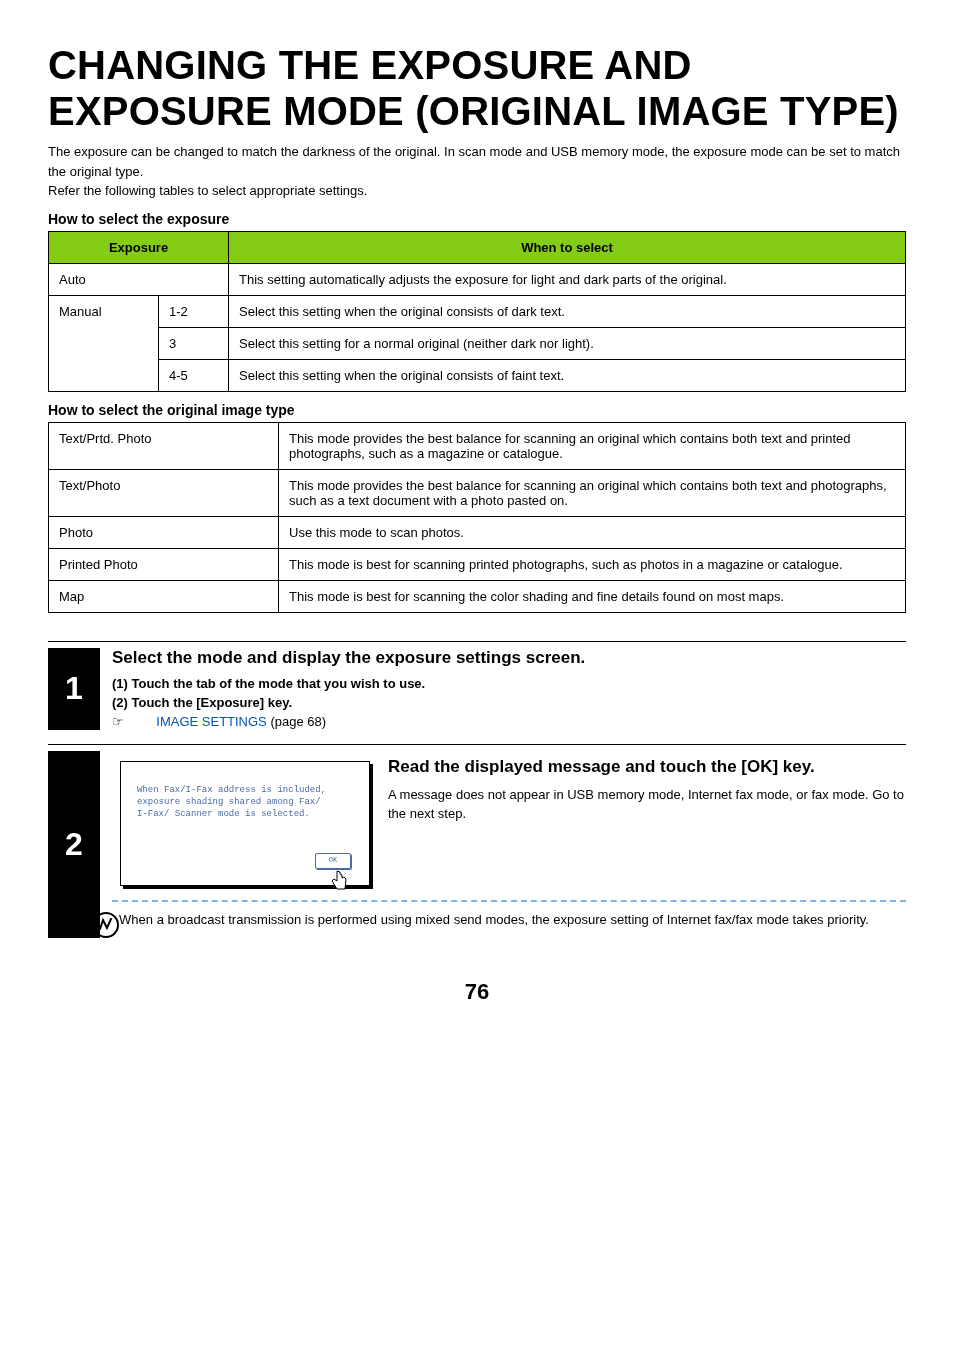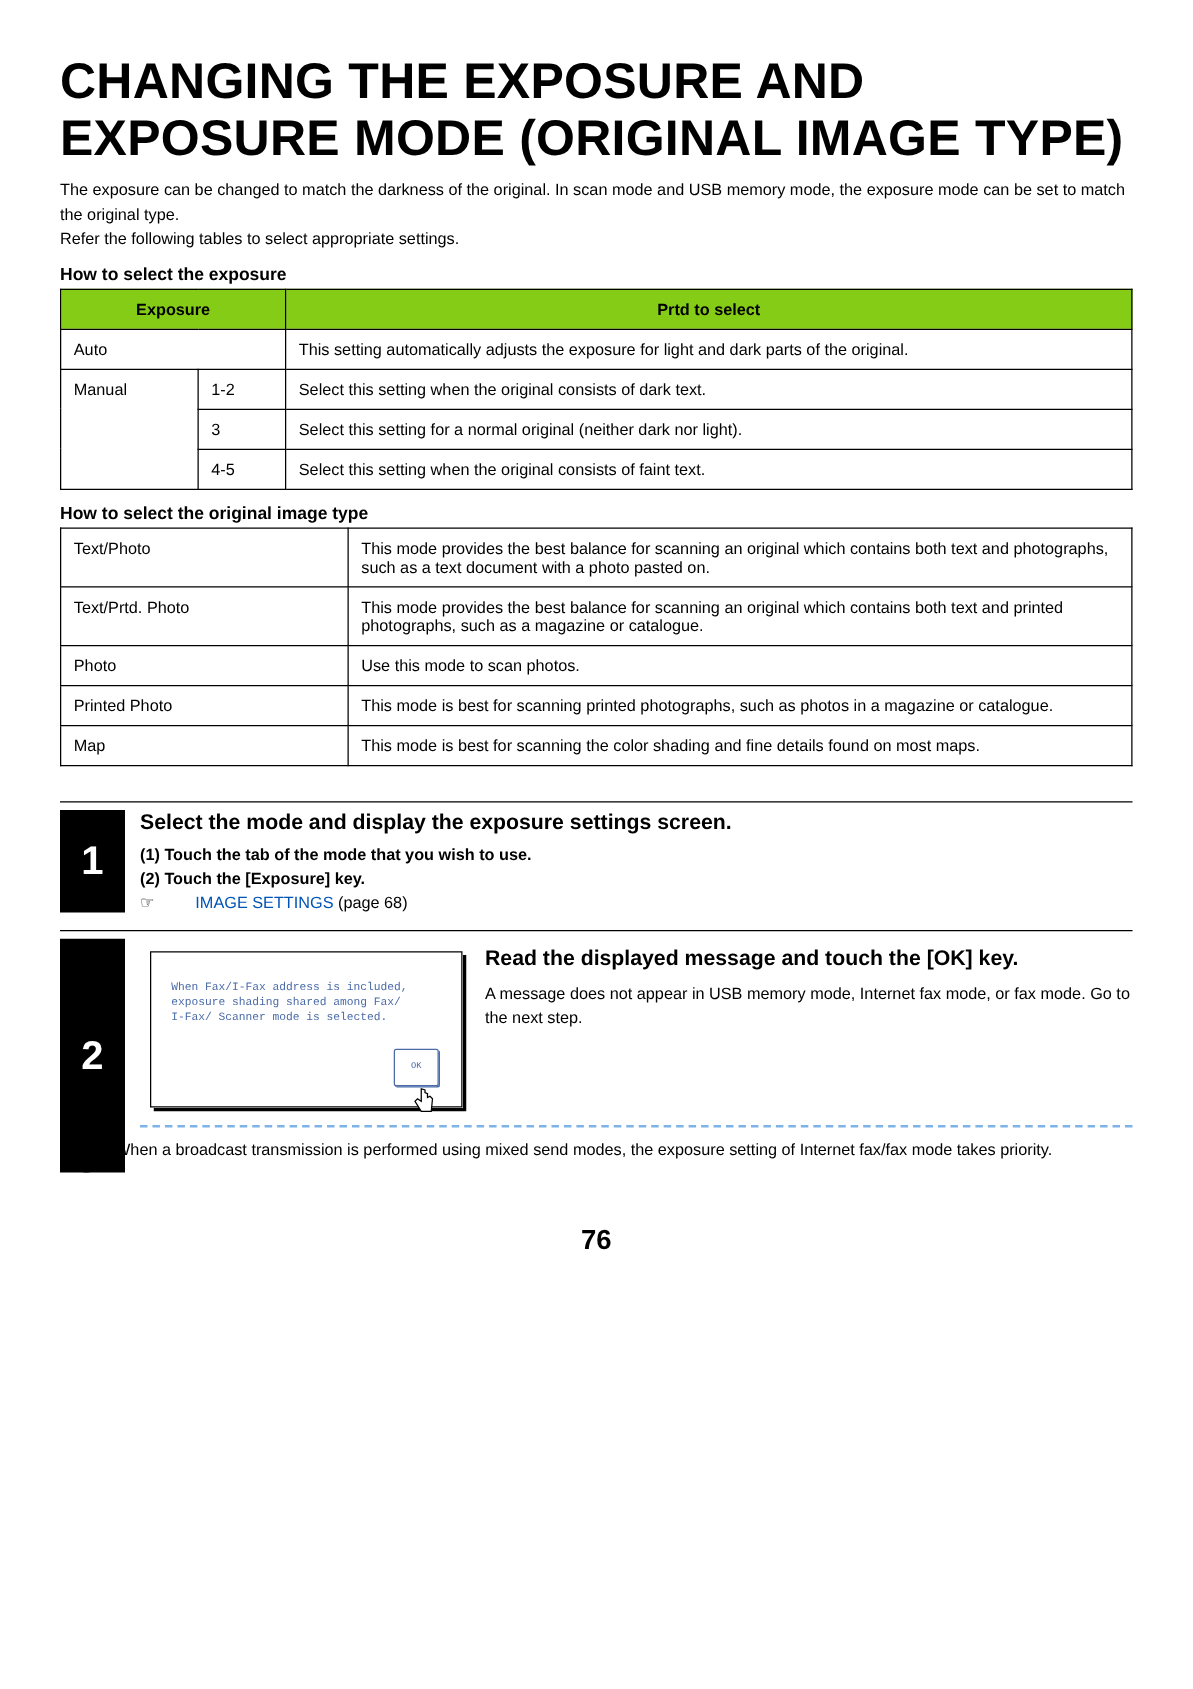--- a/index.html
+++ b/index.html
@@ -44,52 +44,52 @@
   .dialog {
     width: 250px; height: 125px; border: 1px solid #000;
     box-shadow: 3px 3px 0 #000;
     position: relative;
     padding: 22px 16px 10px 16px;
     font-family: "Courier New", monospace;
     font-size: 9.0px; color: #4a6aa8; line-height: 1.35;
   }
   .dialog .ok-btn {
     position: absolute; right: 18px; bottom: 16px;
-    width: 36px; height: 30px;
+    width: 36px; height: 16px;
     border: 1px solid #4a6aa8; border-radius: 2px;
     box-shadow: 1px 1px 0 #4a6aa8;
     display: flex; align-items: center; justify-content: center;
     font-size: 7px; color: #4a6aa8;
   }
   .hand-cursor { position: absolute; right: 16px; bottom: -10px; }
   .step2-right { flex:1; padding-top: 6px; }
   .step2-right .desc { font-size: 13px; line-height: 1.5; margin-top: 4px; }
   .dashed { border: none; border-top: 2px dashed #7db3e6; margin: 14px 0 8px 0; }
-  .note-row { display: flex; align-items: flex-start; gap: 10px; padding-left: 6px; }
+  .note-row { display: flex; align-items: flex-start; padding-left: 6px; justify-content: center; }
   .note-icon {
     width: 26px; height: 26px; border: 2px solid #000; border-radius: 50%;
     position: relative; flex-shrink: 0; margin-top: 2px;
     display:flex; align-items:center; justify-content:center;
   }
   .note-text { font-size: 13px; line-height: 1.5; }
   .page-num { text-align: center; font-size: 22px; font-weight: bold; margin-top: 41px; }
 </style>
 </head>
 <body>
 
 <h1>CHANGING THE EXPOSURE AND EXPOSURE MODE (ORIGINAL IMAGE TYPE)</h1>
 <div class="intro" style="white-space: pre-line;">The exposure can be changed to match the darkness of the original. In scan mode and USB memory mode, the exposure mode can be set to match the original type.
 Refer the following tables to select appropriate settings.</div>
 
 <div class="subhead">How to select the exposure</div>
 <table class="table1">
   <tbody>
       <tr>
     <th colspan="2">Exposure</th>
-    <th>Prtd to select</th>
+    <th>When to select</th>
   </tr>
   <tr>
     <td colspan="2">Auto</td>
     <td>This setting automatically adjusts the exposure for light and dark parts of the original.</td>
   </tr>
   <tr>
     <td class="exposure-name" rowspan="3">Manual</td>
     <td class="exposure-sub">1-2</td>
     <td>Select this setting when the original consists of dark text.</td>
   </tr>
@@ -101,26 +101,26 @@
     <td>4-5</td>
     <td>Select this setting when the original consists of faint text.</td>
   </tr>
 </tbody>
   </table>
 
 <div class="subhead">How to select the original image type</div>
 <table class="table2">
   <tbody>
   <tr>
+        <td>Text/Prtd. Photo</td>
+        <td>This mode provides the best balance for scanning an original which contains both text and printed photographs, such as a magazine or catalogue.</td>
+      </tr>
+  <tr>
         <td>Text/Photo</td>
         <td>This mode provides the best balance for scanning an original which contains both text and photographs, such as a text document with a photo pasted on.</td>
-      </tr>
-  <tr>
-        <td>Text/Prtd. Photo</td>
-        <td>This mode provides the best balance for scanning an original which contains both text and printed photographs, such as a magazine or catalogue.</td>
       </tr>
   <tr>
         <td>Photo</td>
         <td>Use this mode to scan photos.</td>
       </tr>
   <tr>
         <td>Printed Photo</td>
         <td>This mode is best for scanning printed photographs, such as photos in a magazine or catalogue.</td>
       </tr>
   <tr>

